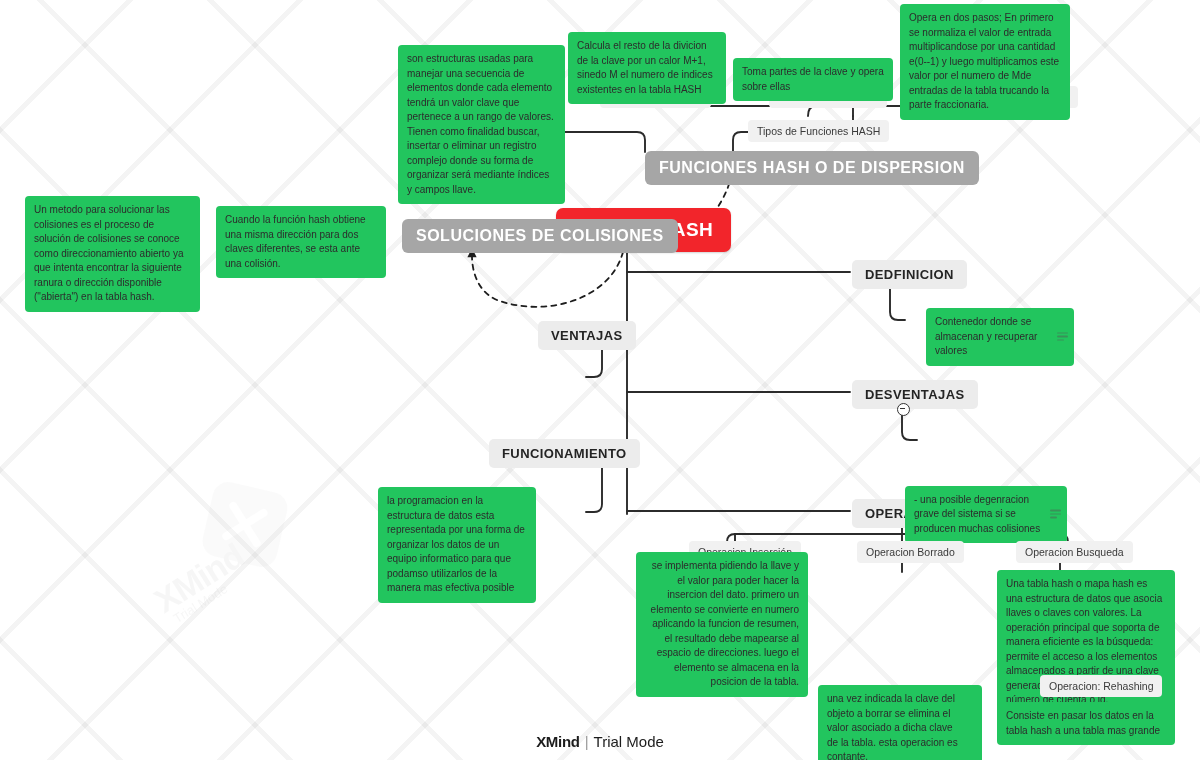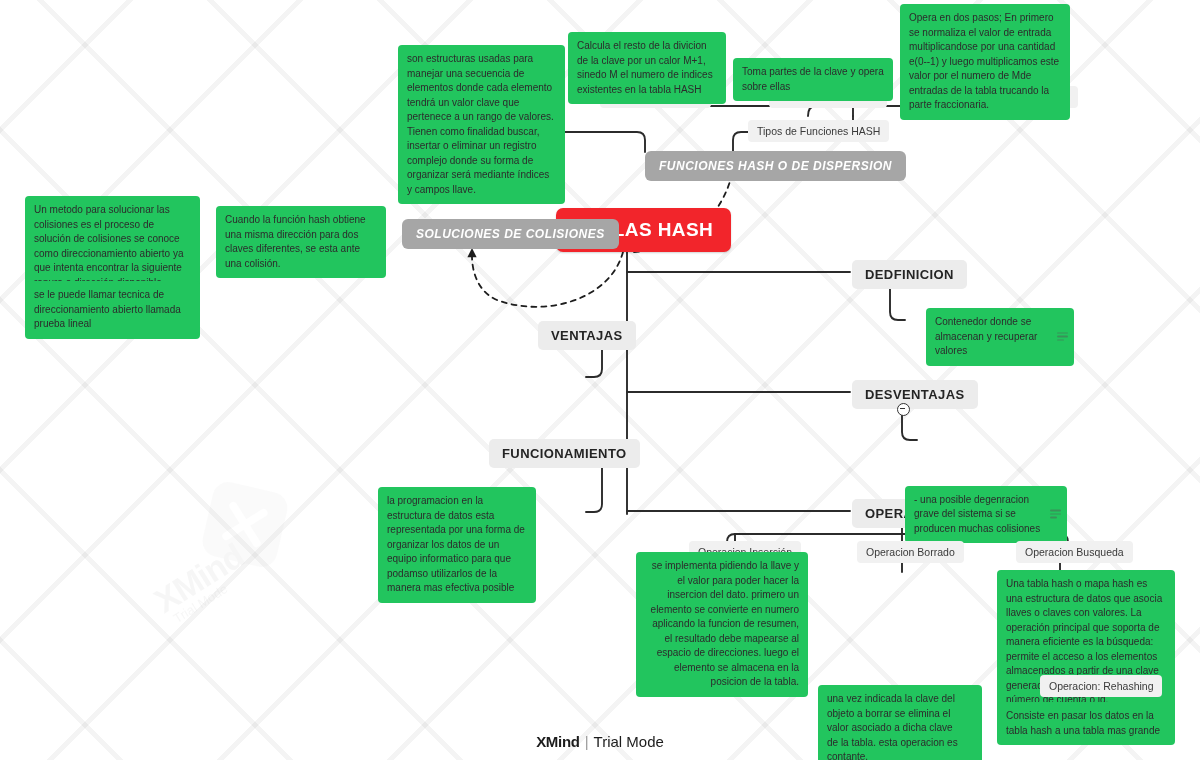--- a/index.html
+++ b/index.html
@@ -55,22 +55,22 @@
   
   .node{position:absolute;box-sizing:border-box;}
   .n-central{
     background:#f2252b;color:#fff;border-radius:7px;
     font-size:19px;font-weight:bold;letter-spacing:.4px;
     padding:11px 18px;white-space:nowrap;
     box-shadow:0 1px 2px rgba(0,0,0,.18);
   }
   .n-main{
     background:#a6a6a6;color:#fff;border-radius:6px;
-    font-size:12px;font-weight:bold;letter-spacing:.5px;
-    padding:8px 14px;white-space:nowrap;font-style:italic;
+    font-size:16px;font-weight:bold;letter-spacing:.5px;
+    padding:8px 14px;white-space:nowrap;
   }
   .n-branch{
     background:#ececec;color:#242424;border-radius:5px;
     font-size:13px;font-weight:bold;letter-spacing:.4px;
     padding:7px 13px;white-space:nowrap;
   }
   .n-sub{
     background:#f1f1f1;color:#3a3a3a;border-radius:4px;
     font-size:10.5px;padding:5px 9px;white-space:nowrap;
   }
@@ -202,21 +202,20 @@
   <div class="node n-sub" style="left:932px;top:86px;">Funcion MULTIPLICACION</div>
 
   <div class="node n-note" style="left:568px;top:32px;width:158px;">Calcula el resto de la divicion de la clave por un calor M+1, sinedo M el numero de indices existentes en la tabla HASH</div>
   <div class="node n-note" style="left:733px;top:58px;width:160px;">Toma partes de la clave y opera sobre ellas</div>
   <div class="node n-note" style="left:900px;top:4px;width:170px;">Opera en dos pasos; En primero se normaliza el valor de entrada multiplicandose por una cantidad e(0--1) y luego multiplicamos este valor por el numero de Mde entradas de la tabla trucando la parte fraccionaria.</div>
 
   <div class="node n-note" style="left:398px;top:45px;width:167px;">son estructuras usadas para manejar una secuencia de elementos donde cada elemento tendrá un valor clave que pertenece a un rango de valores. Tienen como finalidad buscar, insertar o eliminar un registro complejo donde su forma de organizar será mediante índices y campos llave.</div>
 
   <div class="node n-note" style="left:216px;top:206px;width:170px;">Cuando la función hash obtiene una misma dirección para dos claves diferentes, se esta ante una colisión.</div>
   <div class="node n-note" style="left:25px;top:196px;width:175px;">Un metodo para solucionar las colisiones es el proceso de solución de colisiones se conoce como direccionamiento abierto ya que intenta encontrar la siguiente ranura o dirección disponible ("abierta") en la tabla hash.</div>
-  <div class="node n-note" style="left:25px;top:281px;width:175px;">se le puede llamar tecnica de direccionamiento abierto llamada prueba lineal</div>
 
   <div class="node n-branch" style="left:852px;top:260px;">DEDFINICION</div>
   <div class="node n-branch" style="left:538px;top:321px;">VENTAJAS</div>
   <div class="node n-branch" style="left:852px;top:380px;">DESVENTAJAS</div>
   <div class="node n-branch" style="left:489px;top:439px;">FUNCIONAMIENTO</div>
   <div class="node n-branch" style="left:852px;top:499px;">OPERACIONES</div>
 
   <div class="collapse-dot" style="left:897px;top:403px;"></div>
 
   <div class="node n-note has-icon" style="left:926px;top:308px;width:148px;">

